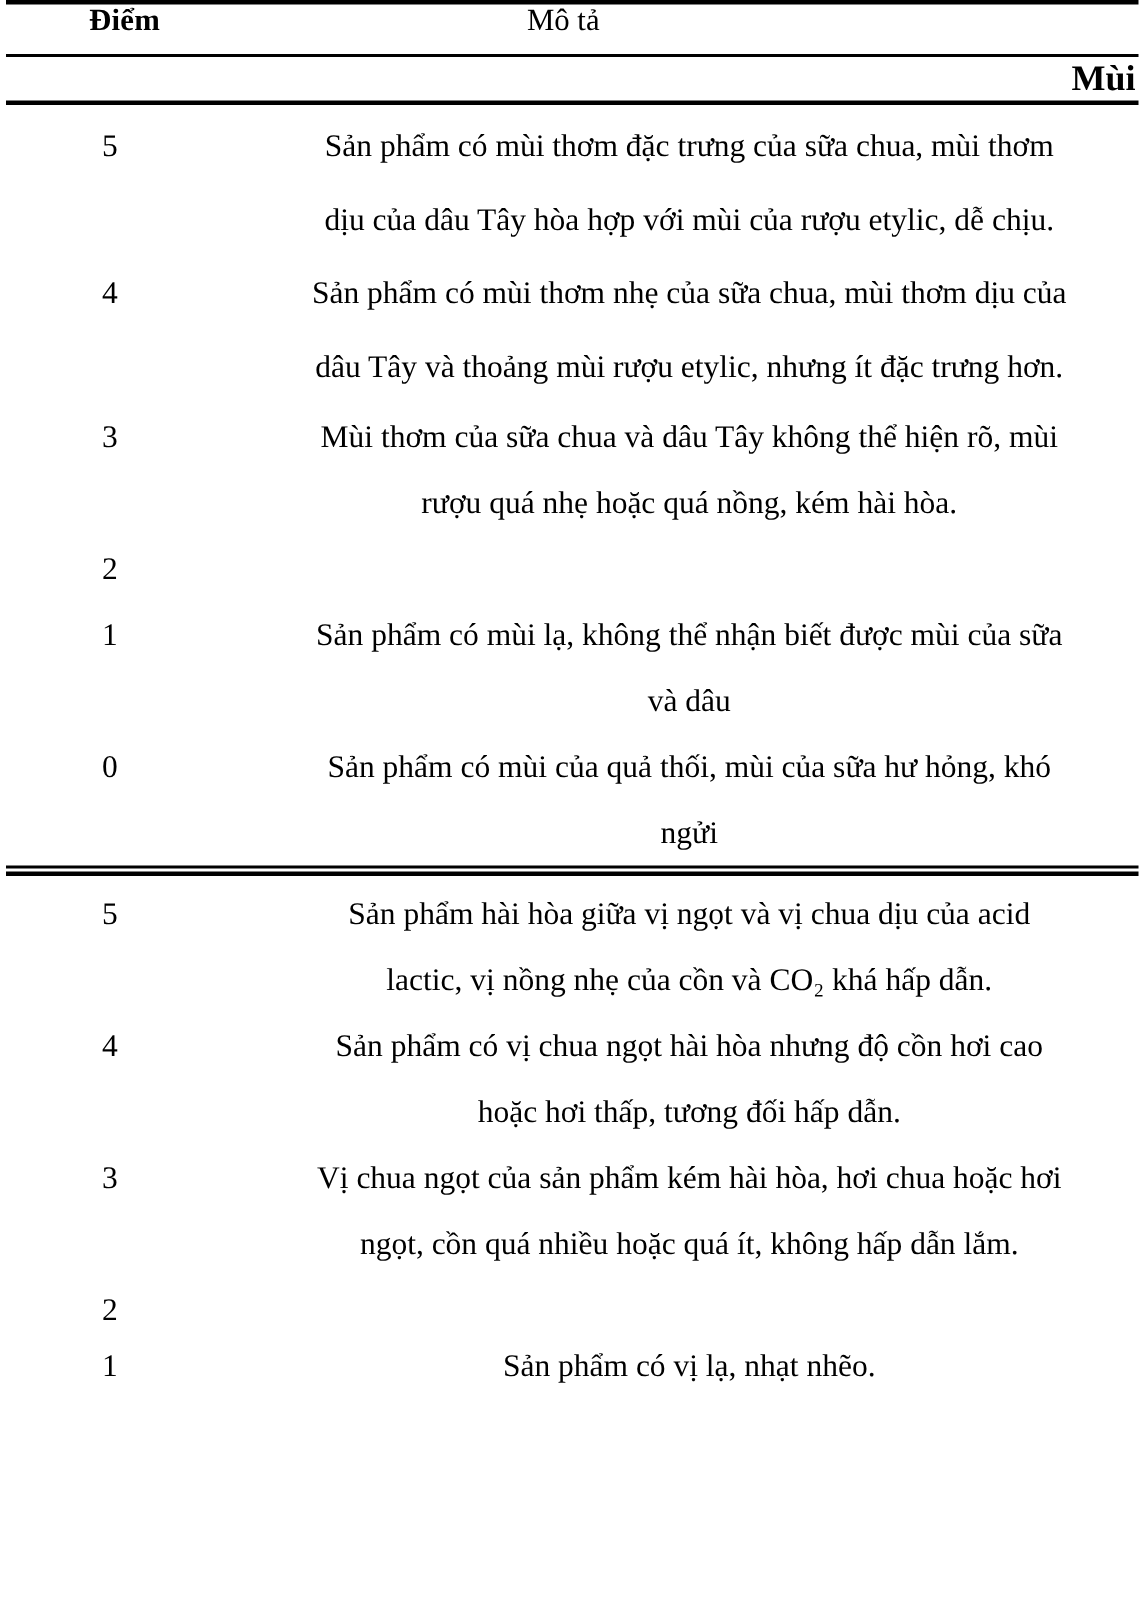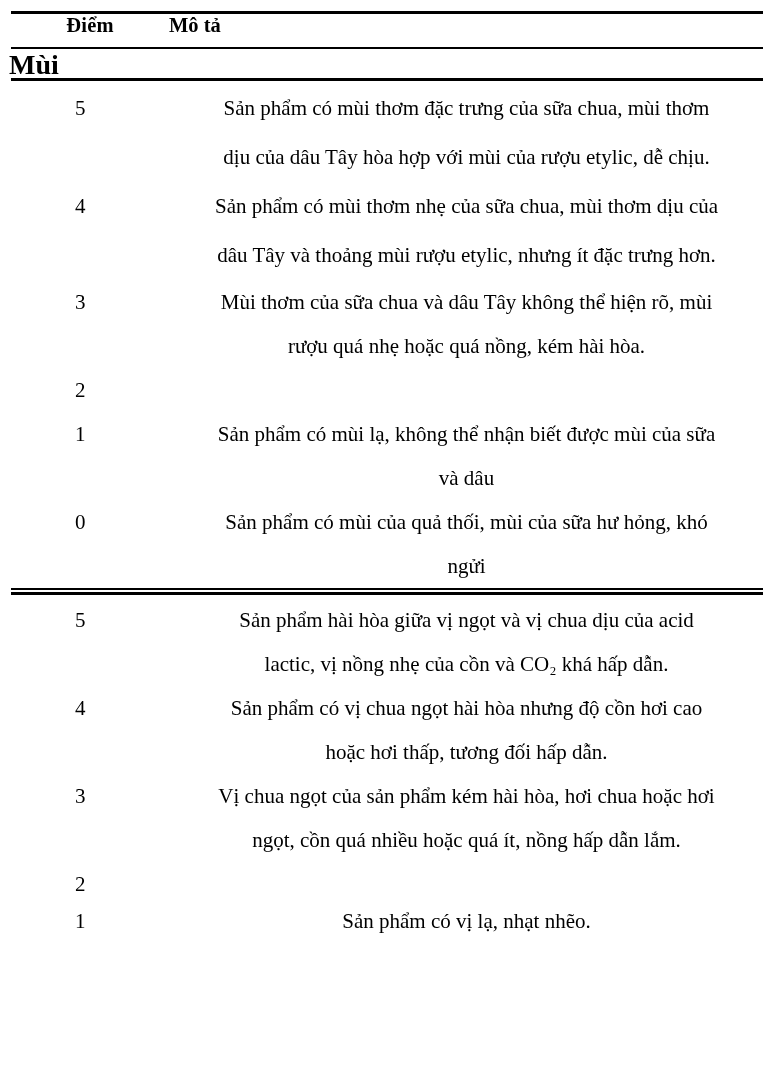--- a/index.html
+++ b/index.html
@@ -13,21 +13,21 @@
     height: 1080px;
     font-family: "Liberation Serif", "DejaVu Serif", serif;
     color: #000000;
     overflow: hidden;
   }
 
   .sheet {
     position: relative;
     width: 763px;
     height: 820px;
-    padding: 11px;
+    padding: 0;
   }
 
   .table {
     position: relative;
     width: 755px;
     margin: 0 auto;
   }
 
   
   .rule {
@@ -47,31 +47,32 @@
   }
   .head-score {
     width: 158px;
     text-align: center;
     font-weight: bold;
     font-size: 20.5px;
     letter-spacing: .2px;
   }
   .head-desc {
     flex: 1;
-    font-weight: bold;
+    text-align: center;
+    font-weight: normal;
     font-size: 20.5px;
     padding-right: 170px;
   }
 
   
   .section-band {
     height: 27px;
-    text-align: left;
+    text-align: right;
     font-weight: bold;
-    font-size: 28px;
+    font-size: 24px;
     line-height: 27px;
     padding-right: 0;
   }
   .section-band .band-inner {
     display: inline-block;
     transform: translateX(-2px);
   }
 
   
   .row {
@@ -192,21 +193,21 @@
       <div class="desc">
         <p>Sản phẩm có vị chua ngọt hài hòa nhưng độ cồn hơi cao</p>
         <p>hoặc hơi thấp, tương đối hấp dẫn.</p>
       </div>
     </div>
 
     <div class="row lh-mid">
       <div class="score">3</div>
       <div class="desc">
         <p>Vị chua ngọt của sản phẩm kém hài hòa, hơi chua hoặc hơi</p>
-        <p>ngọt, cồn quá nhiều hoặc quá ít, nồng hấp dẫn lắm.</p>
+        <p>ngọt, cồn quá nhiều hoặc quá ít, không hấp dẫn lắm.</p>
       </div>
     </div>
 
     <div class="row lh-mid">
       <div class="score">2</div>
     </div>
 
     <div class="row lh-tight">
       <div class="score">1</div>
       <div class="desc">

